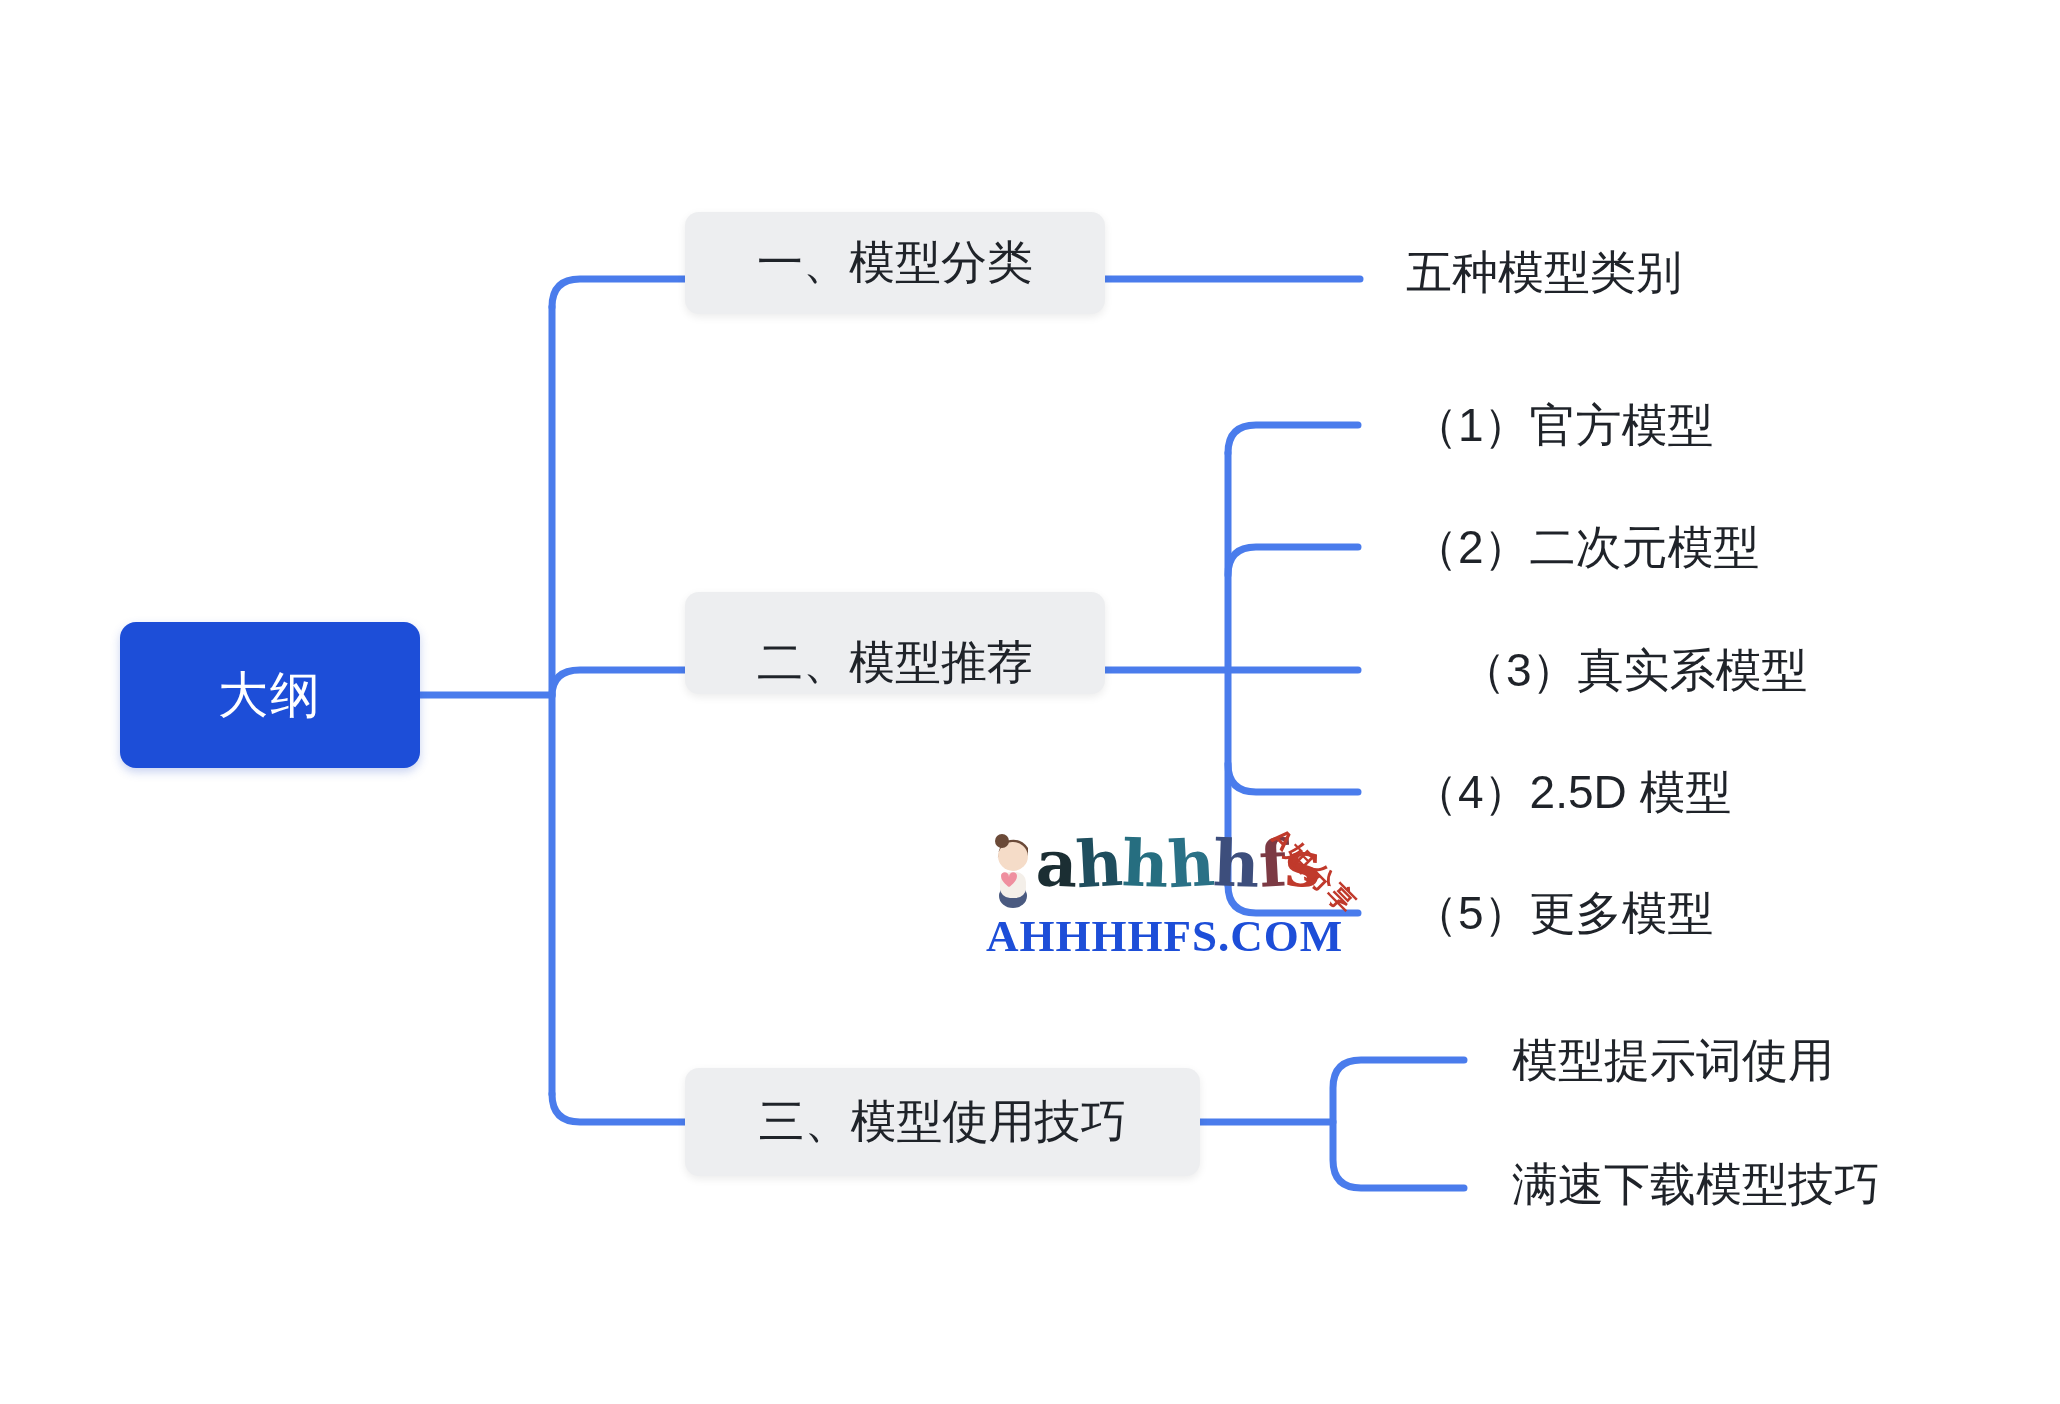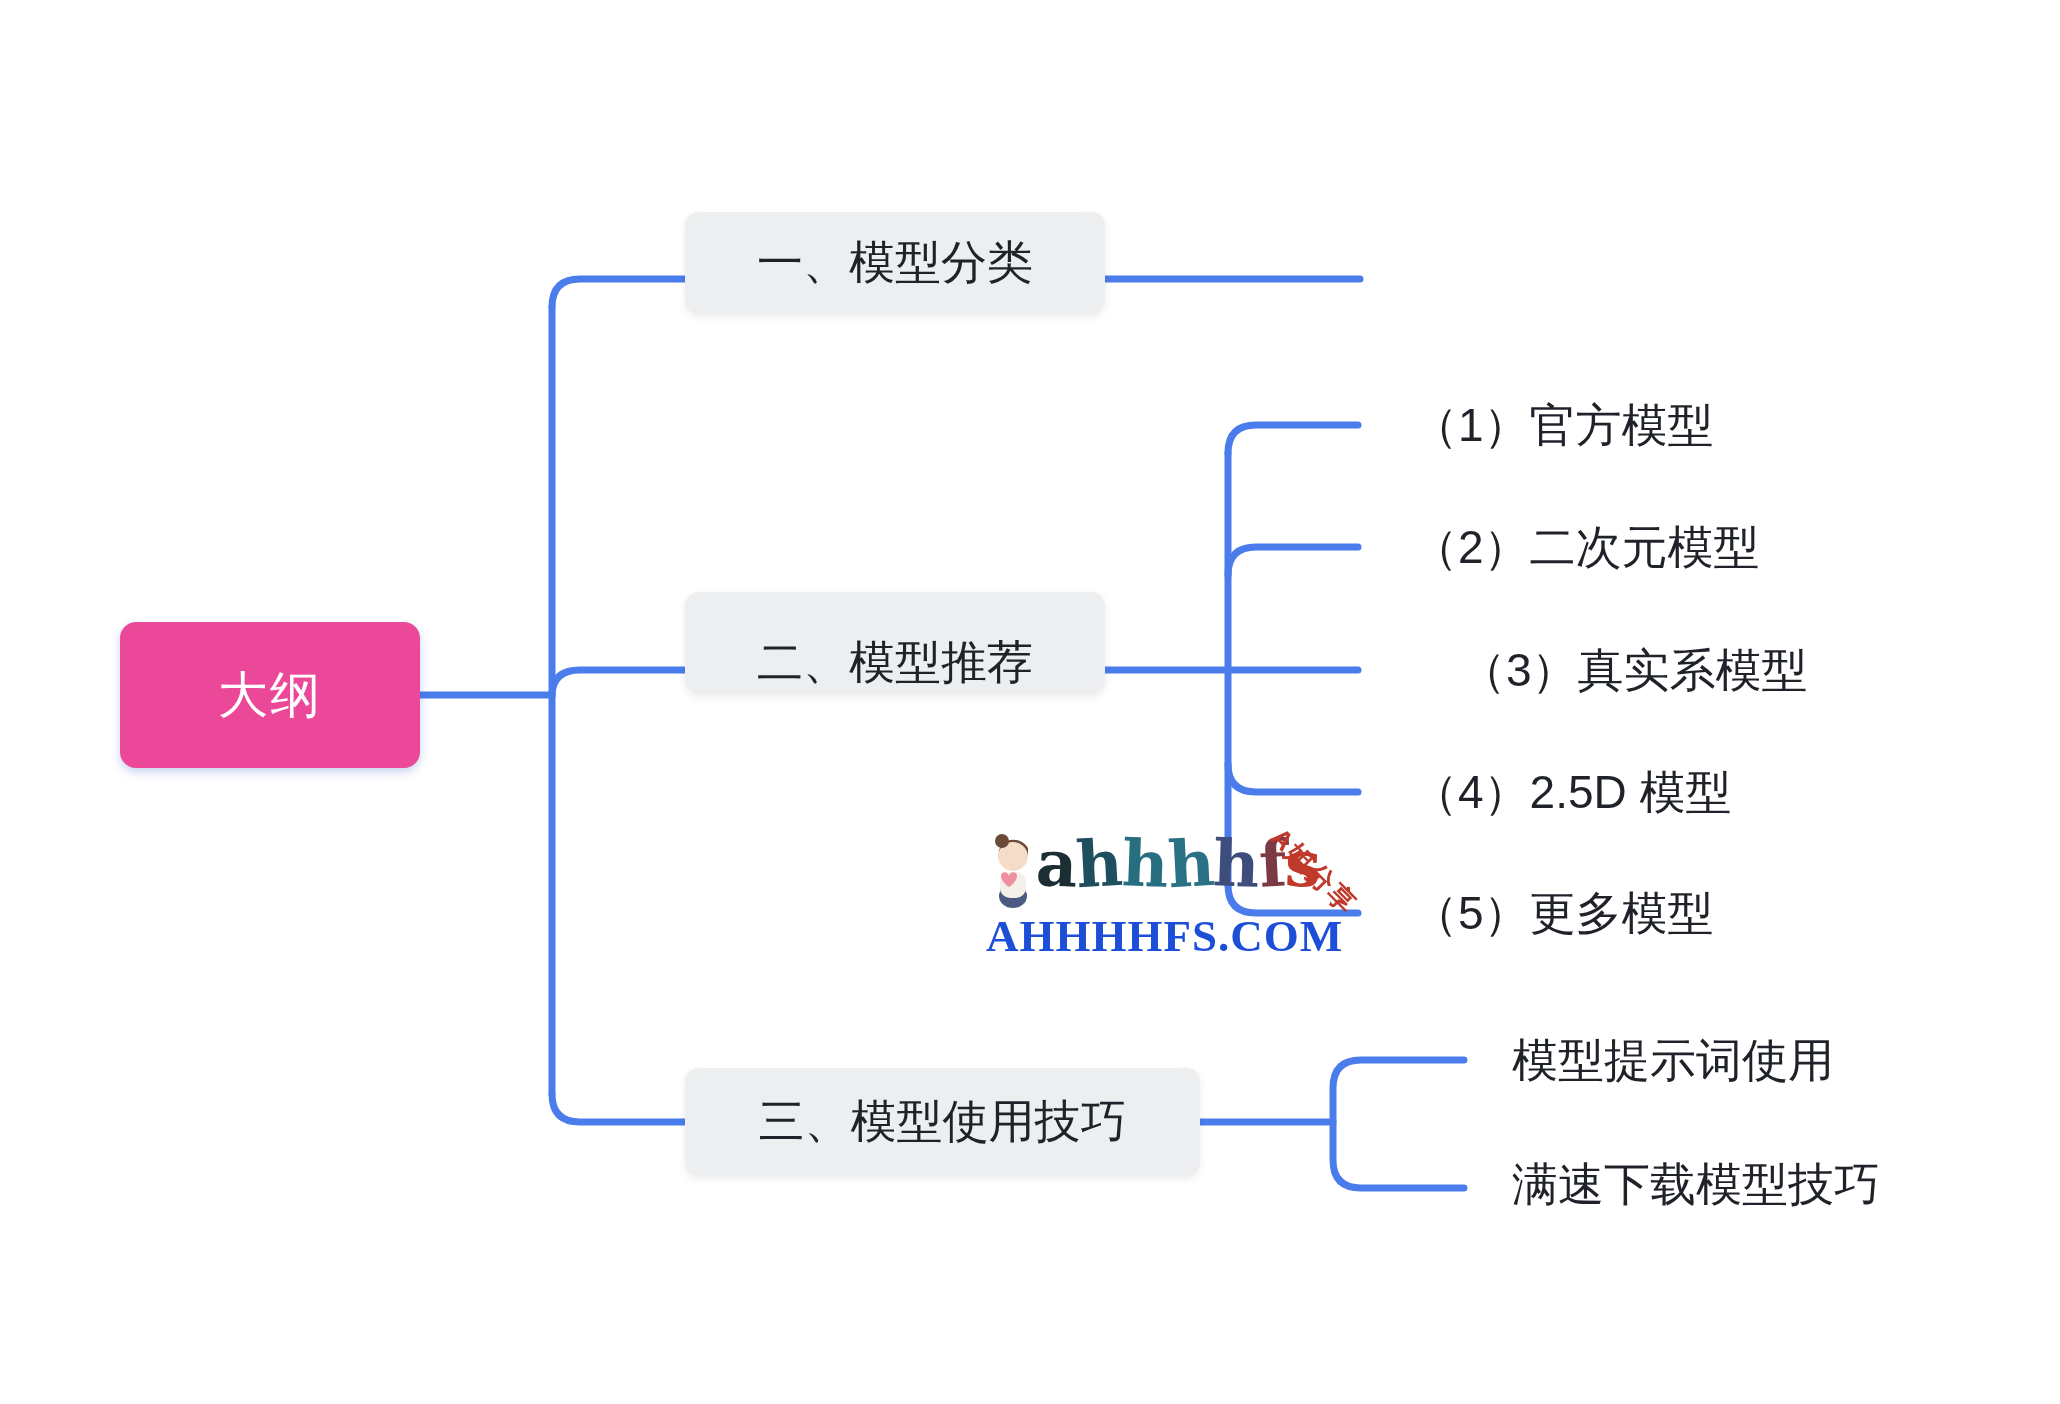--- a/index.html
+++ b/index.html
@@ -28,21 +28,21 @@
     stroke-linecap: round;
   }
   .node {
     position: absolute;
     display: flex;
     align-items: center;
     justify-content: center;
     box-sizing: border-box;
   }
   .node.root {
-    background: #ec4899;
+    background: #1d4ed8;
     border-radius: 16px;
     color: #ffffff;
     font-size: 50px;
     font-weight: 500;
     letter-spacing: 2px;
     box-shadow: 0 4px 10px rgba(40, 80, 200, 0.25);
   }
   .node.branch {
     background: #edeef0;
     border-radius: 14px;
@@ -153,20 +153,21 @@
   </div>
 
   <div class="node branch" style="left:685px; top:592px; width:420px; height:102px;align-items:flex-end;">
     <span>二、模型推荐</span>
   </div>
 
   <div class="node branch" style="left:685px; top:1068px; width:515px; height:108px;">
     <span>三、模型使用技巧</span>
   </div>
 
+  <div class="leaf" style="left:1406px; top:249px;">五种模型类别</div>
 
   <div class="leaf" style="left:1412px; top:402px;">（1）官方模型</div>
   <div class="leaf" style="left:1412px; top:524px;">（2）二次元模型</div>
   <div class="leaf" style="left:1460px; top:647px;">（3）真实系模型</div>
   <div class="leaf" style="left:1412px; top:769px;">（4）2.5D 模型</div>
   <div class="leaf" style="left:1412px; top:890px;">（5）更多模型</div>
 
   <div class="leaf" style="left:1512px; top:1037px;">模型提示词使用</div>
   <div class="leaf" style="left:1512px; top:1165px;font-family:Liberation Mono, monospace;">满速下载模型技巧</div>
 

